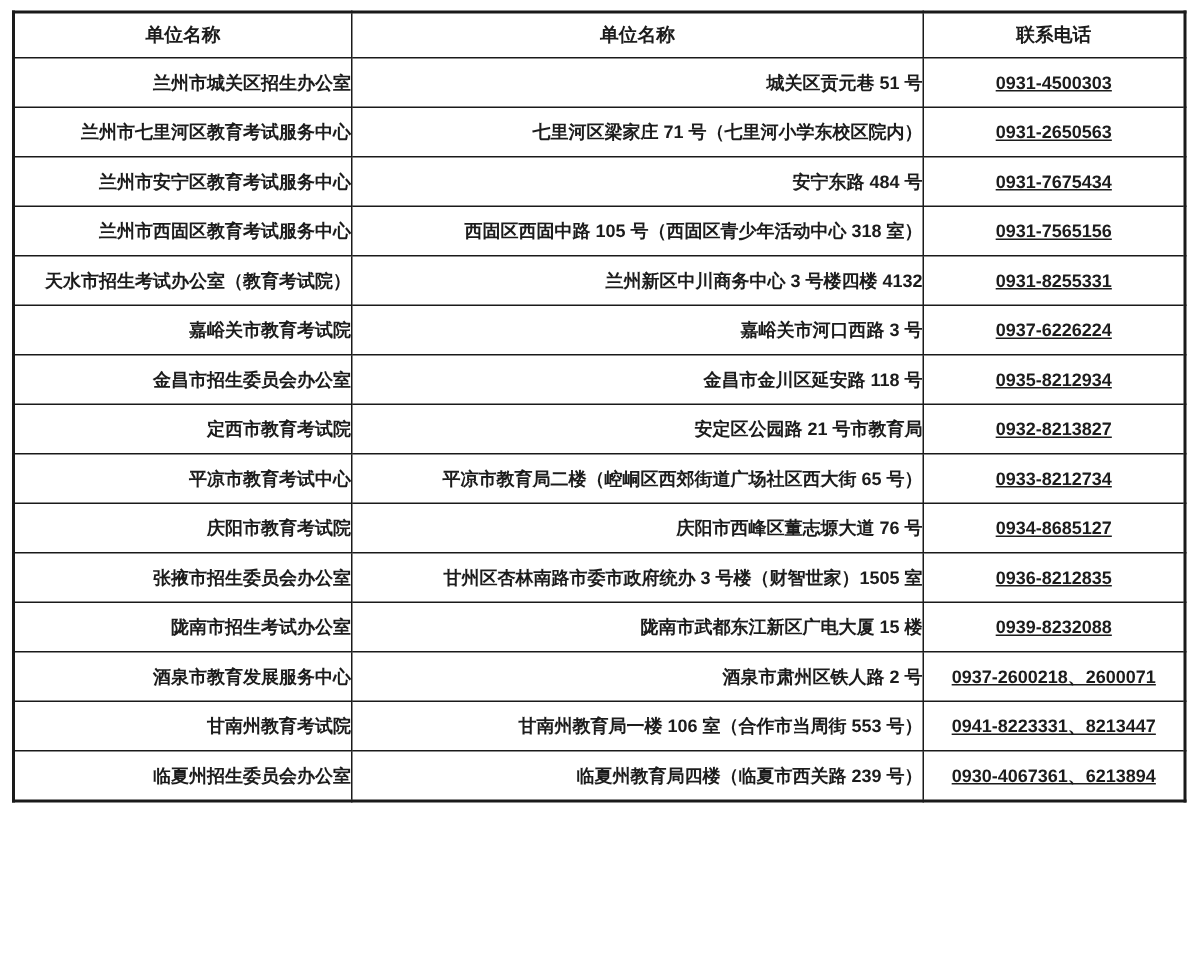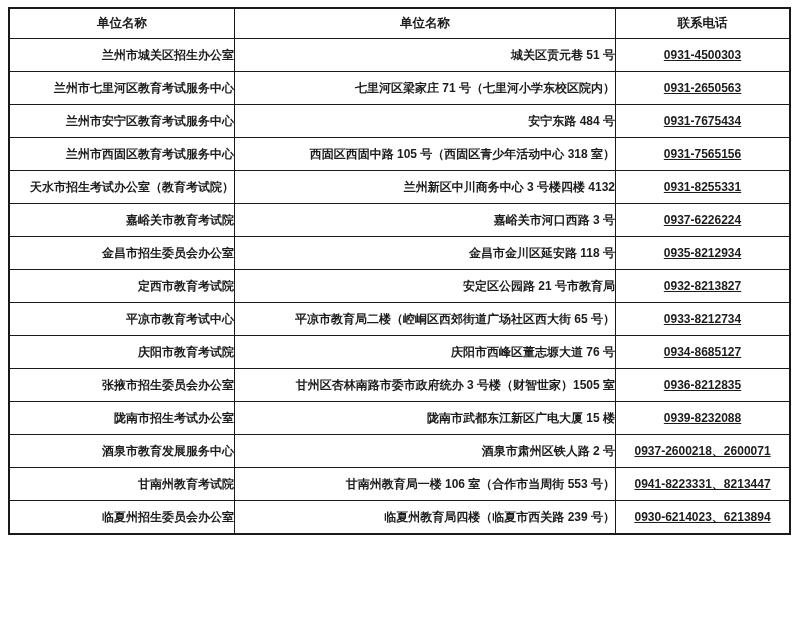--- a/index.html
+++ b/index.html
@@ -141,17 +141,17 @@
         <td class="cell-phone">0937-2600218、2600071</td>
       </tr>
       <tr>
         <td class="cell-name">甘南州教育考试院</td>
         <td class="cell-addr">甘南州教育局一楼 106 室（合作市当周街 553 号）</td>
         <td class="cell-phone">0941-8223331、8213447</td>
       </tr>
       <tr>
         <td class="cell-name">临夏州招生委员会办公室</td>
         <td class="cell-addr">临夏州教育局四楼（临夏市西关路 239 号）</td>
-        <td class="cell-phone">0930-6214023、6213894</td>
+        <td class="cell-phone">0930-4067361、6213894</td>
       </tr>
     </tbody>
   </table>
 </div>
 
 </body></html>

